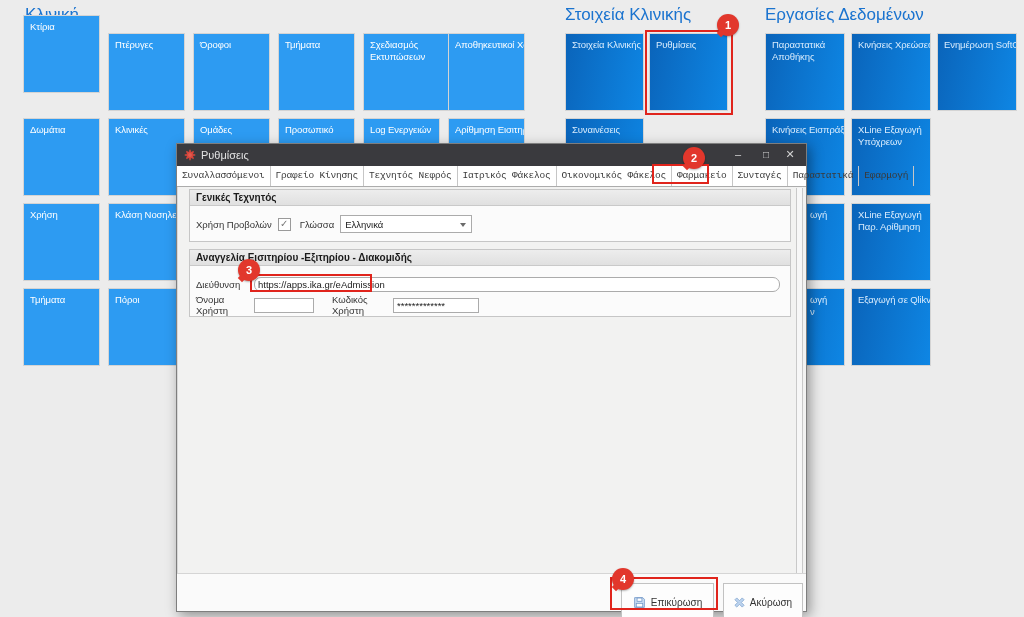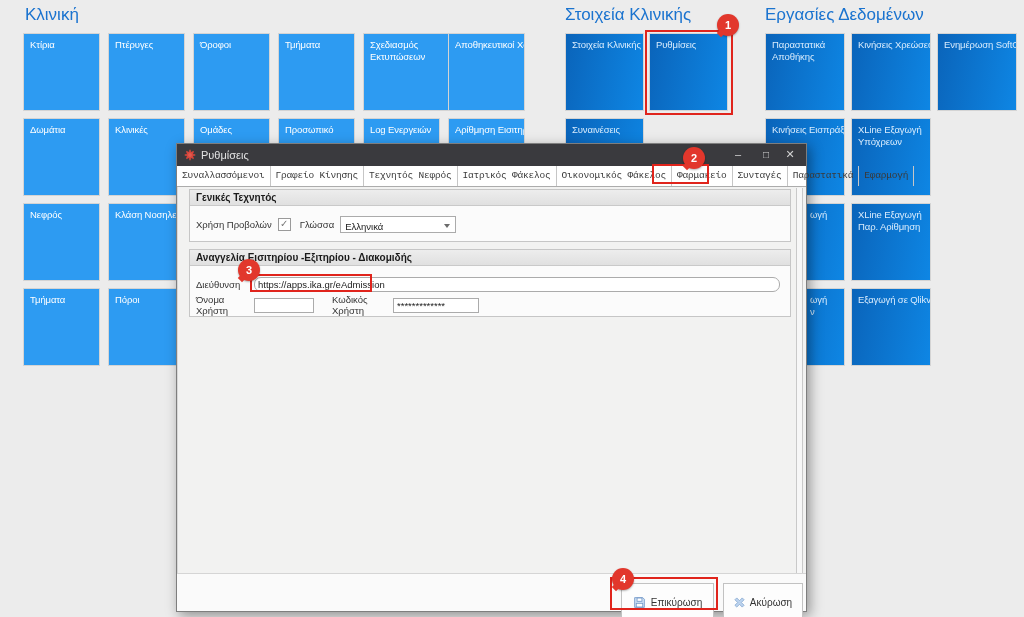--- a/index.html
+++ b/index.html
@@ -31,22 +31,22 @@
            box-shadow:inset 1px 0 0 #D8D8D8;}
   .group{position:absolute;left:12px;width:602px;box-sizing:border-box;background:#FBFBFB;border:1px solid #C6C6C6;}
   .group-header{height:15px;line-height:15px;padding:0 6px;background:linear-gradient(#EDEDED,#E0E0E0);
                 border-bottom:1px solid #C9C9C9;font-size:10px;font-weight:bold;color:#1A1A1A;}
   .group-body{padding:0 6px;}
   .frow{display:flex;align-items:center;}
   .flabel{font-size:9.5px;color:#333;}
   .checkbox{box-sizing:border-box;width:13px;height:13px;background:#FFF;border:1px solid #9A9A9A;
             display:inline-flex;align-items:center;justify-content:center;cursor:pointer;}
   .checkbox.checked::after{content:"\2713";font-size:10px;color:#7A7A7A;line-height:1;}
-  .combo{box-sizing:border-box;width:116px;height:17px;background:#FFF;border:1px solid #ABABAB;
-         display:flex;align-items:flex-end;font-size:9.5px;color:#222;padding:0 4px;cursor:pointer;position:relative;}
+  .combo{box-sizing:border-box;width:132px;height:17px;background:#FFF;border:1px solid #ABABAB;
+         display:flex;align-items:center;font-size:9.5px;color:#222;padding:8px 4px;cursor:pointer;position:relative;}
   .combo-arrow{position:absolute;right:5px;top:7px;width:0;height:0;border-left:3.5px solid transparent;
                border-right:3.5px solid transparent;border-top:4px solid #6B6B6B;}
   .tinput{box-sizing:border-box;height:15px;background:#FFF;border:1px solid #ABABAB;font-size:9.5px;
           color:#222;padding:0 3px;font-family:inherit;outline:none;}
   .scrollbar{position:absolute;right:3px;top:1px;bottom:1px;width:7px;background:#F7F7F7;
              border-left:1px solid #C9C9C9;border-right:1px solid #C9C9C9;box-sizing:border-box;cursor:pointer;}
 
   .footer{position:absolute;left:0;right:0;bottom:0;height:37px;background:#FAFAFA;border-top:1px solid #D5D5D5;}
   .btn{position:absolute;top:9px;height:38px;box-sizing:border-box;background:#FDFDFD;border:1px solid #C2C2C2;
        display:flex;align-items:center;justify-content:center;gap:5px;font-size:10px;color:#333;cursor:pointer;}
@@ -59,21 +59,21 @@
              z-index:31;pointer-events:none;box-shadow:0 1px 2px rgba(0,0,0,.3);}
   .ann-badge::after{content:"";position:absolute;left:1px;bottom:0;width:6px;height:6px;background:#E2372C;
              transform:rotate(45deg);z-index:-1;}
 </style>
 </head>
 <body>
 
 <div class="screen">
 
   <div class="section-title" style="left:25px">Κλινική</div>
-  <div class="tile light" style="left:23px;top:33px;width:77px;height:78px">
+  <div class="tile light" style="left:23px;top:15px;width:77px;height:78px">
       <span class="tile-label">Κτίρια</span>
     </div>
   <div class="tile light" style="left:108px;top:33px;width:77px;height:78px">
       <span class="tile-label">Πτέρυγες</span>
     </div>
   <div class="tile light" style="left:193px;top:33px;width:77px;height:78px">
       <span class="tile-label">Όροφοι</span>
     </div>
   <div class="tile light" style="left:278px;top:33px;width:77px;height:78px">
       <span class="tile-label">Τμήματα</span>
@@ -96,21 +96,21 @@
   <div class="tile light" style="left:278px;top:118px;width:77px;height:78px">
       <span class="tile-label">Προσωπικό</span>
     </div>
   <div class="tile light" style="left:363px;top:118px;width:77px;height:78px">
       <span class="tile-label">Log Ενεργειών</span>
     </div>
   <div class="tile light" style="left:448px;top:118px;width:77px;height:78px">
       <span class="tile-label oneline">Αρίθμηση Εισιτηρί...</span>
     </div>
   <div class="tile light" style="left:23px;top:203px;width:77px;height:78px">
-      <span class="tile-label">Νεφρός</span>
+      <span class="tile-label">Χρήση</span>
     </div>
   <div class="tile light" style="left:108px;top:203px;width:77px;height:78px">
       <span class="tile-label oneline">Κλάση Νοσηλείας</span>
     </div>
   <div class="tile light" style="left:23px;top:288px;width:77px;height:78px">
       <span class="tile-label">Τμήματα</span>
     </div>
   <div class="tile light" style="left:108px;top:288px;width:77px;height:78px">
       <span class="tile-label">Πόροι</span>
     </div>

